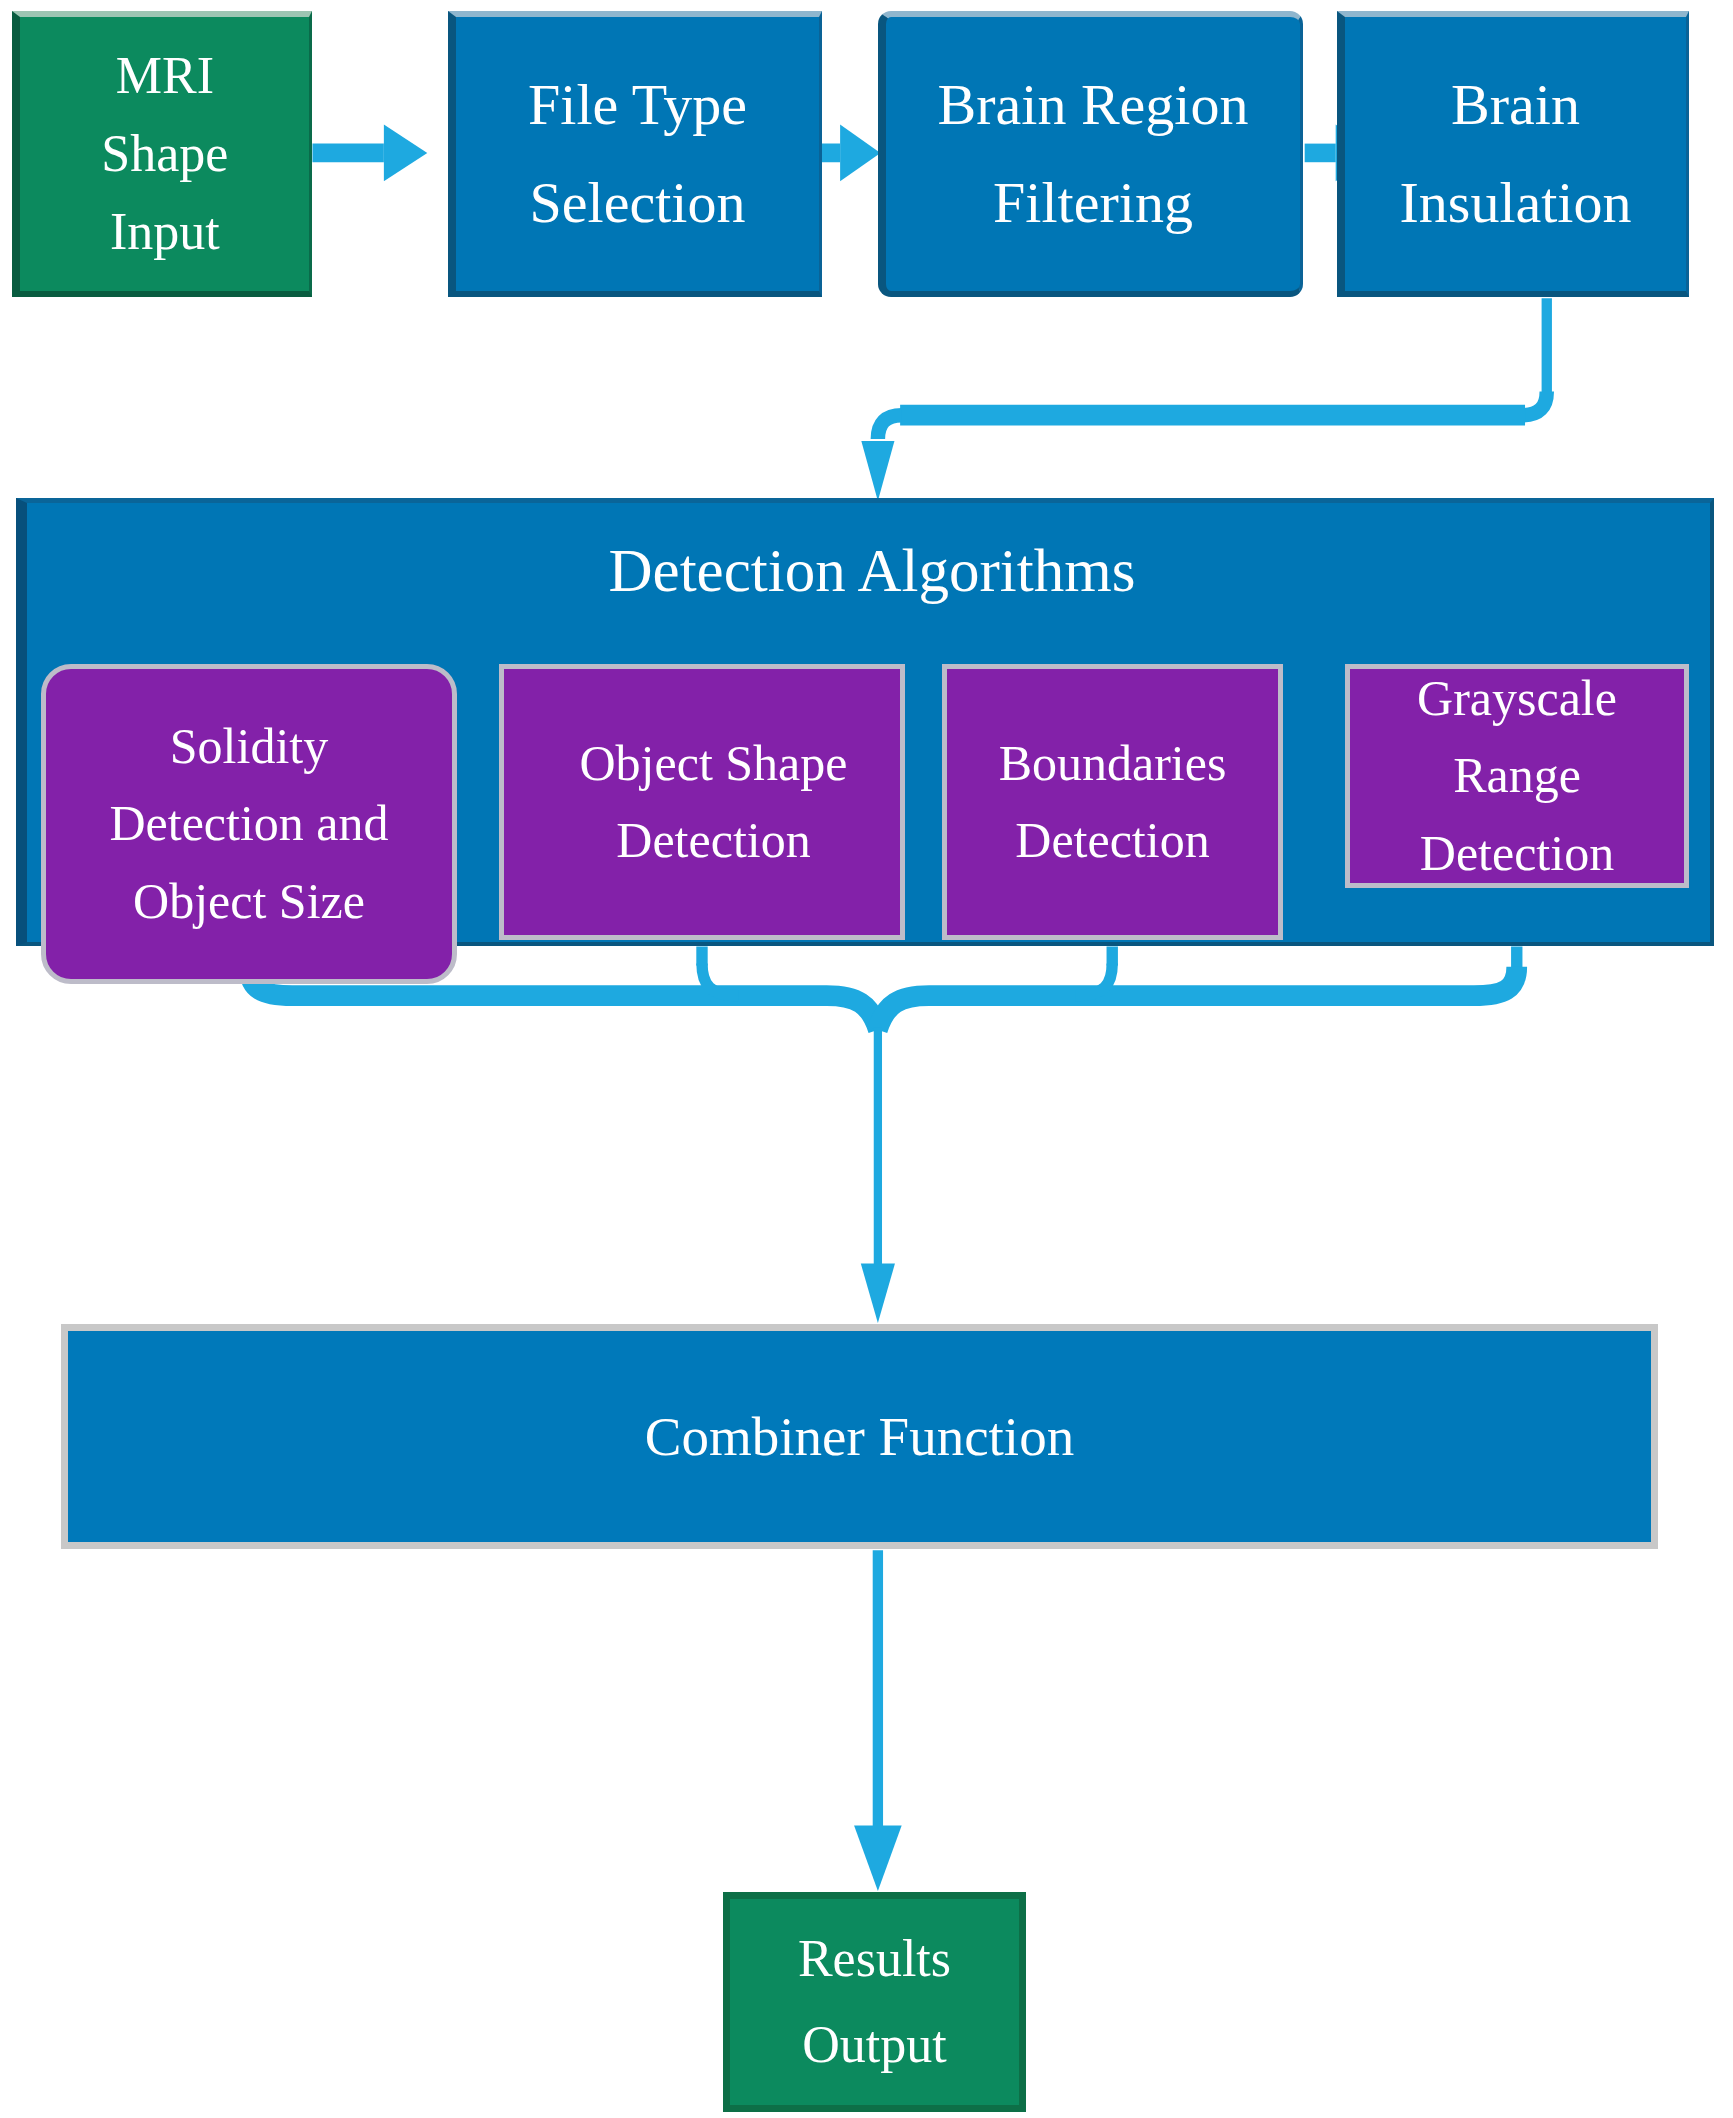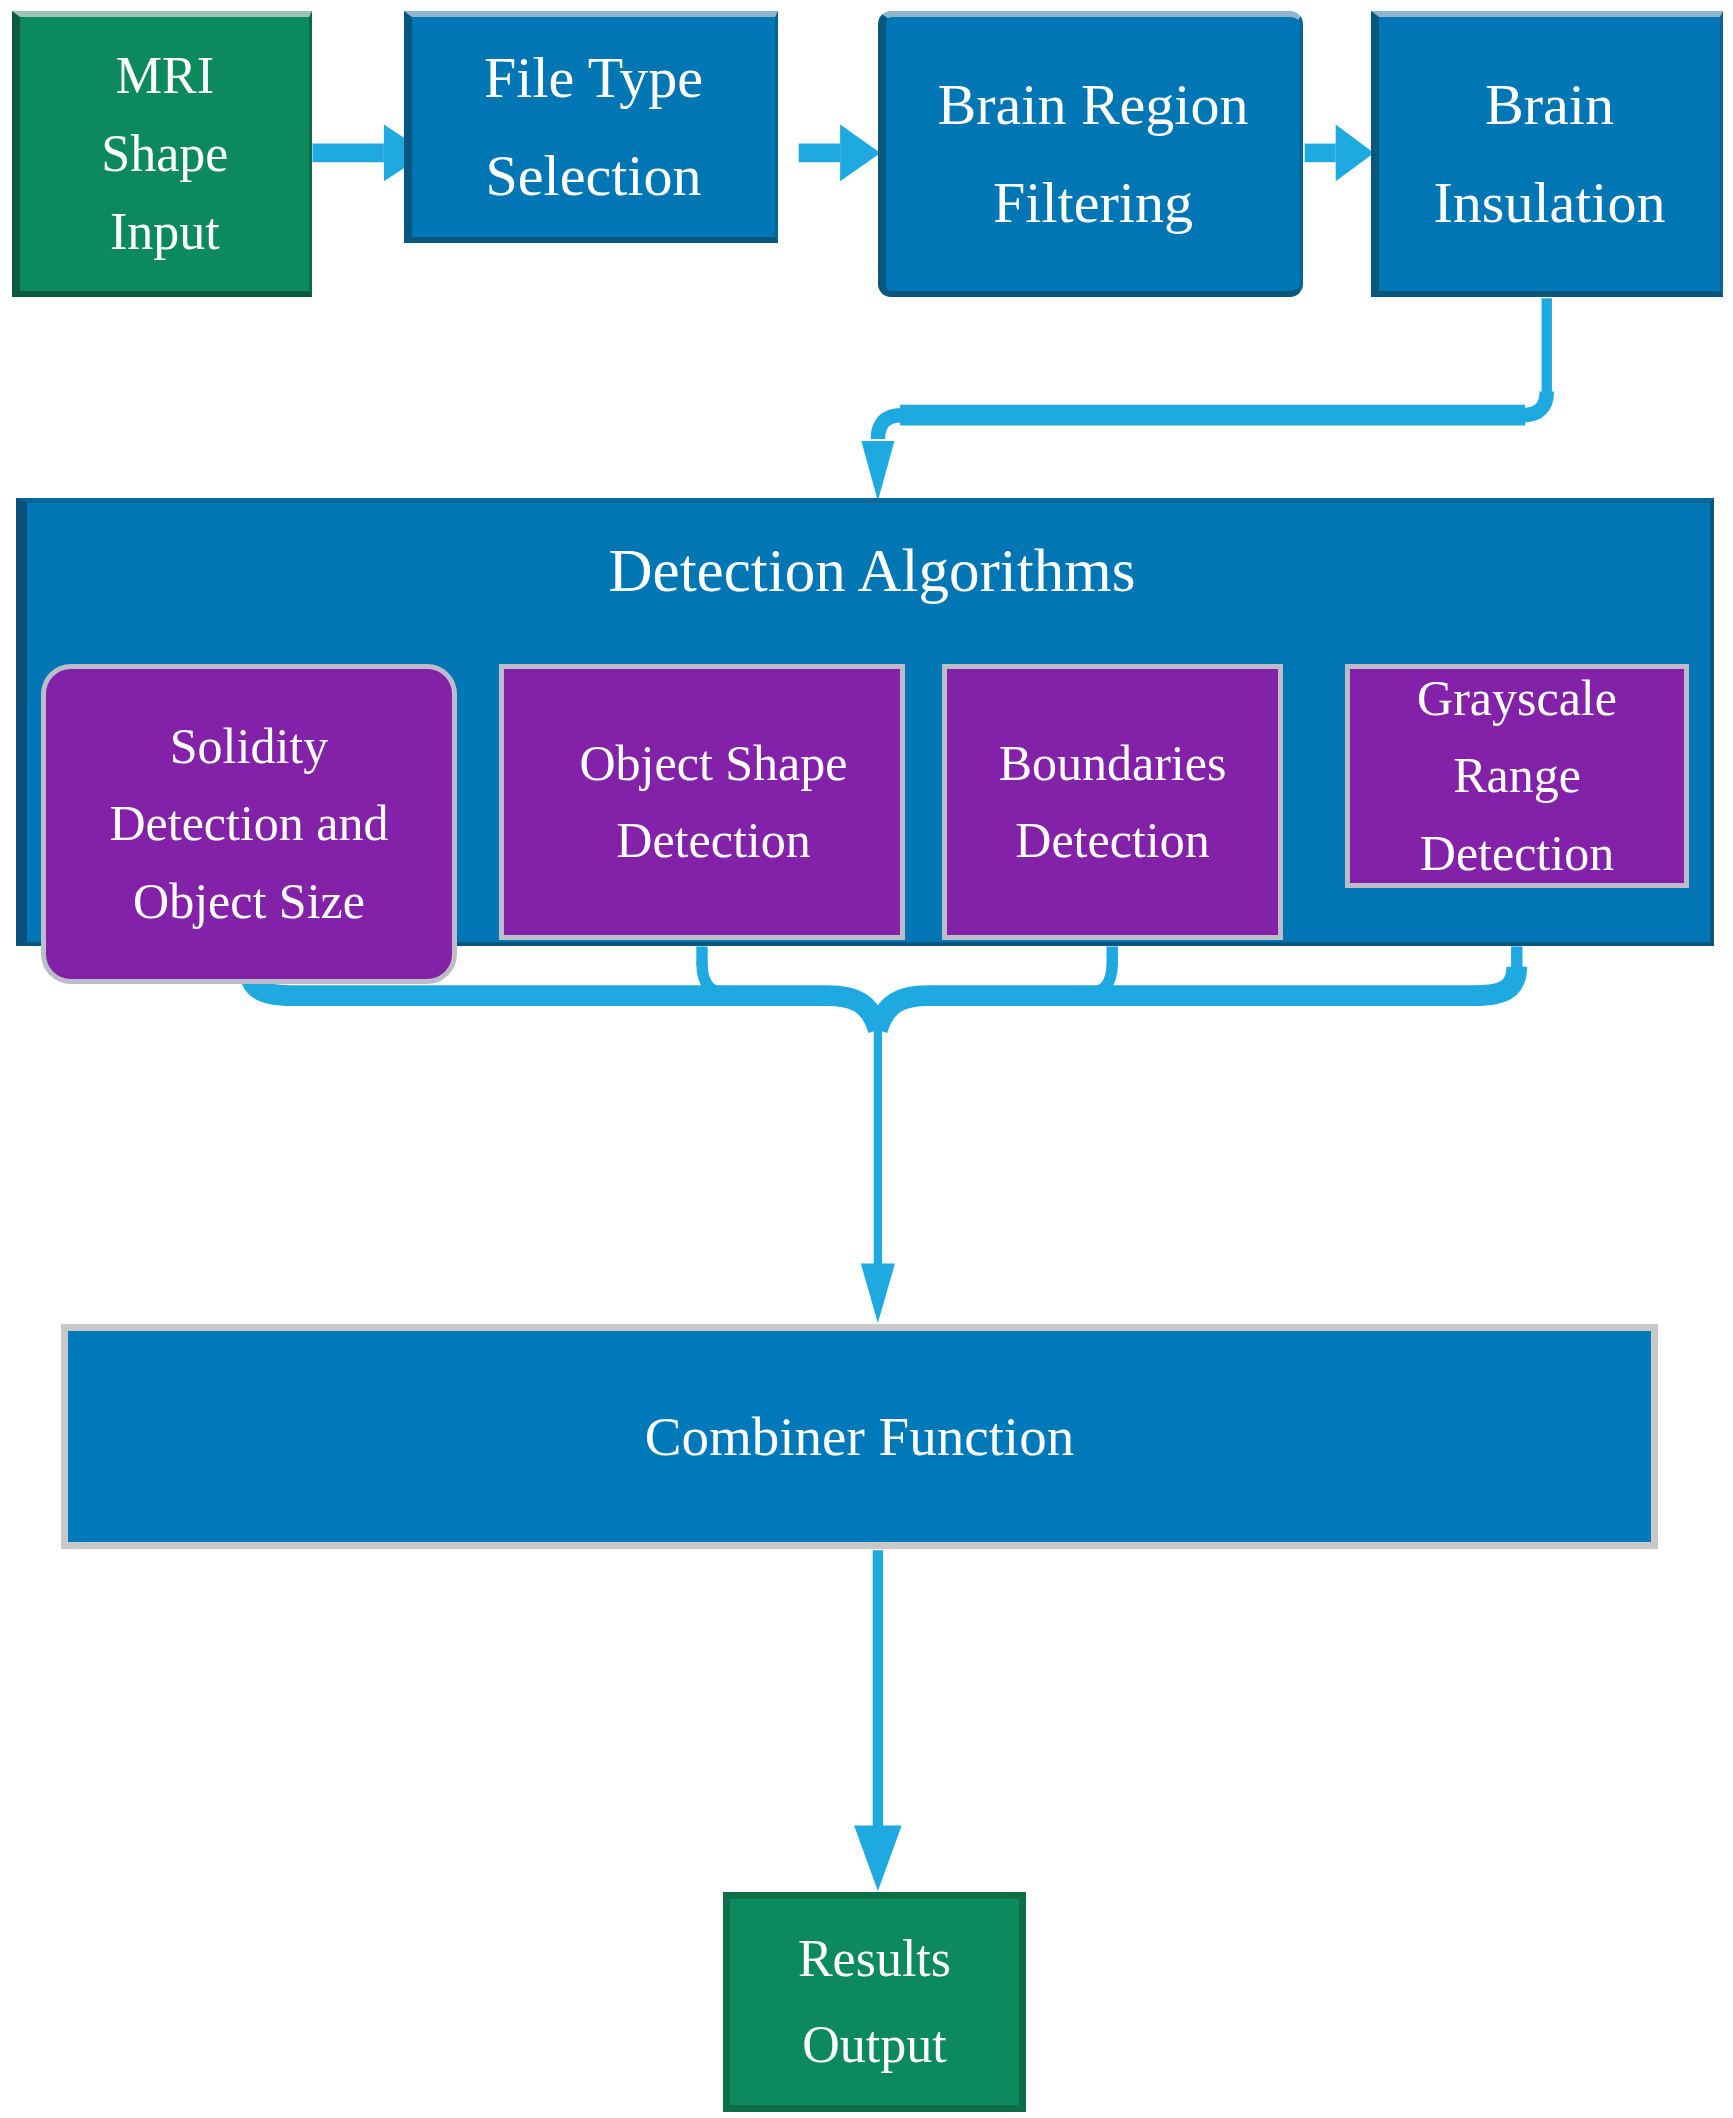--- a/index.html
+++ b/index.html
@@ -19,23 +19,23 @@
     border-top:6.2px solid #9dc5b3;border-left:8.3px solid #095c40;
     border-bottom:6.2px solid #095c40;border-right:3.1px solid #0a6b4a;
   }
   
   .blue{
     background:#0076b5;
     border-top:6.2px solid #8fb6ce;border-left:8.3px solid #09567f;
     border-bottom:6.2px solid #09567f;border-right:3.1px solid #0a6397;
   }
   .mri{left:12.4px;top:11.4px;width:300px;height:286px;font-size:52px;line-height:1.5;}
-  .file{left:404px;top:11.4px;width:374px;height:232px;font-size:58px;line-height:1.7;}
+  .file{left:448px;top:11.4px;width:374px;height:286px;font-size:58px;line-height:1.7;}
   .region{left:878px;top:11.4px;width:425px;height:286px;font-size:58px;line-height:1.7;border-radius:13px;}
-  .insul{left:1371px;top:11.4px;width:352px;height:286px;font-size:58px;line-height:1.7;}
+  .insul{left:1337px;top:11.4px;width:352px;height:286px;font-size:58px;line-height:1.7;}
   .detection{
     position:absolute;box-sizing:border-box;z-index:2;
     left:15.5px;top:498px;width:1698px;height:448px;
     background:#0076b5;
     border-top:5.2px solid #0a6599;border-left:11.4px solid #07507c;
     border-bottom:4.1px solid #09567f;border-right:4.1px solid #09567f;
   }
   .detection-title{
     position:absolute;left:8px;right:0;top:31px;text-align:center;
     font-size:61px;line-height:1.2;color:#ffffff;

